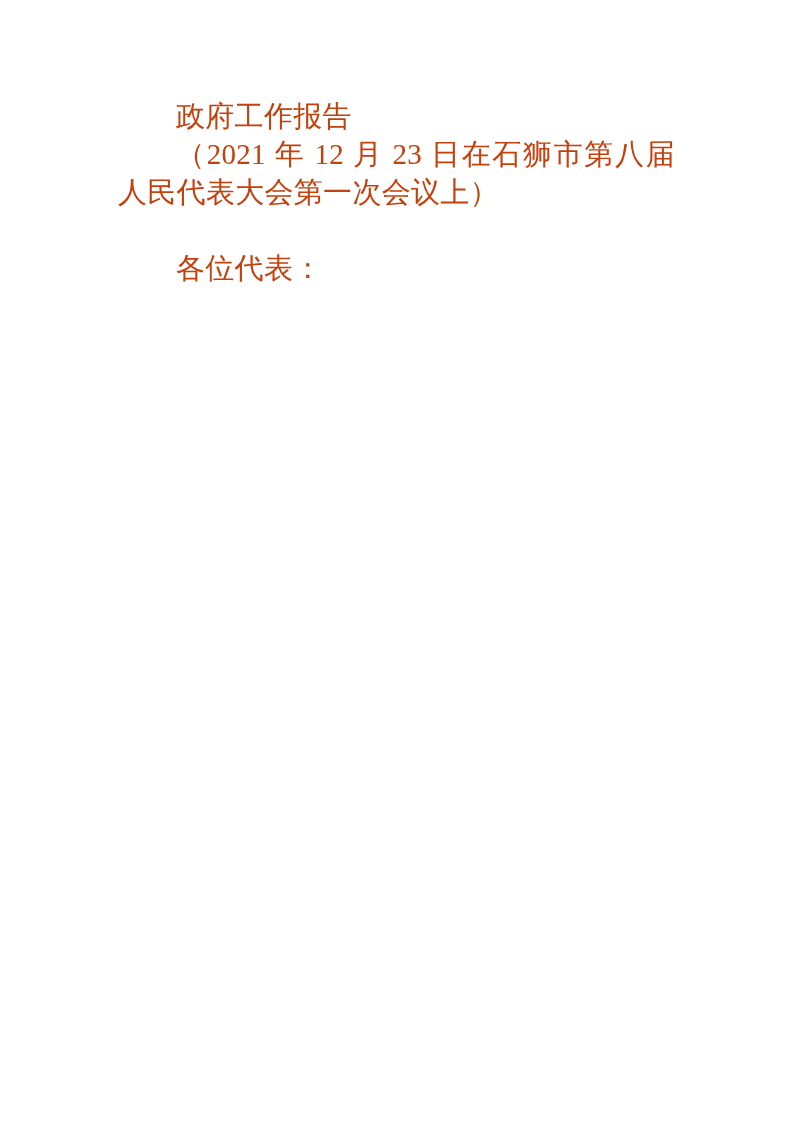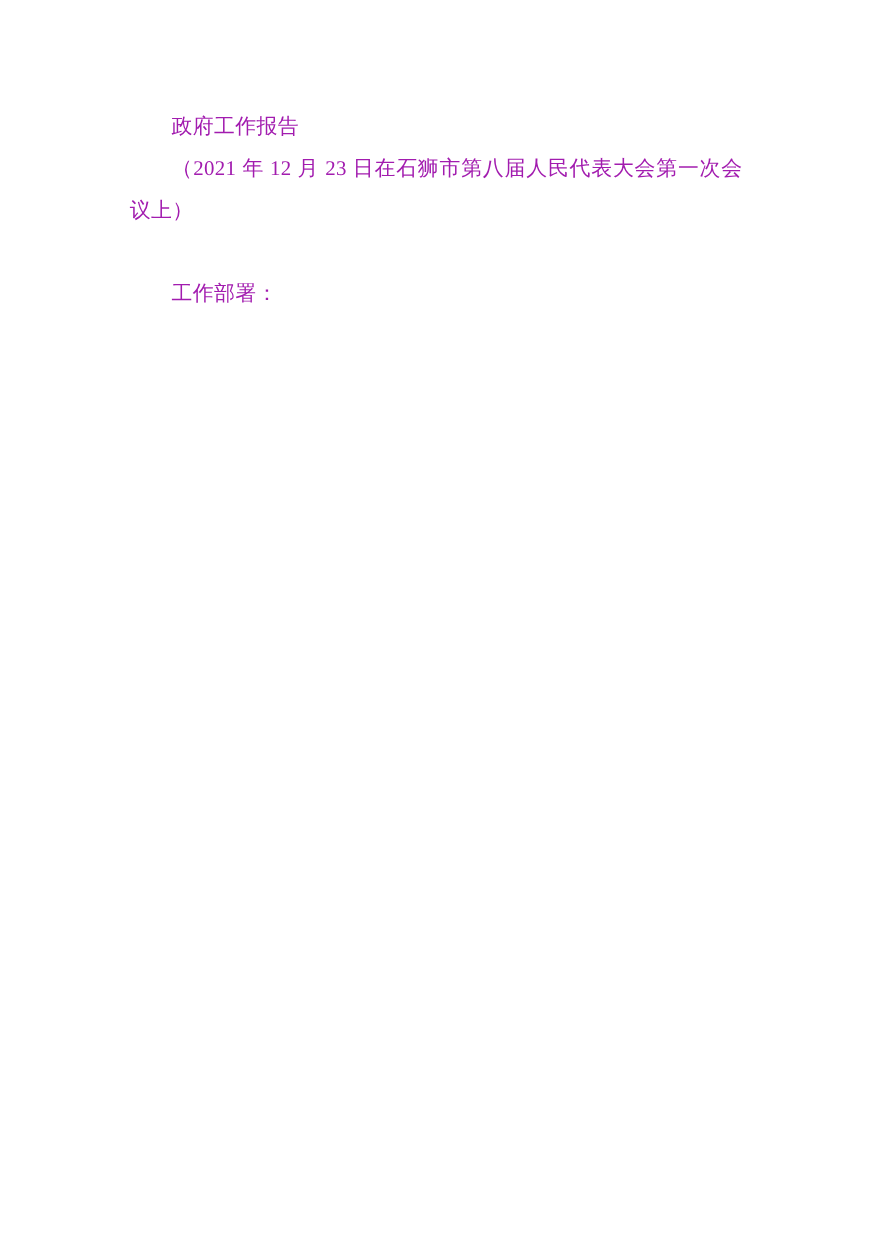--- a/index.html
+++ b/index.html
@@ -13,23 +13,23 @@
     height: 1122px;
     background: #ffffff;
     overflow: hidden;
   }
   .content {
     position: absolute;
     left: 118px;
     top: 97px;
     width: 557px;
     font-family: "Liberation Serif", "DejaVu Serif", serif;
-    font-size: 19px;
+    font-size: 29px;
     line-height: 38px;
-    color: #a21caf;
+    color: #c2410c;
     text-align: justify;
     letter-spacing: 0.3px;
   }
   p.para {
     margin: 0;
     padding: 0;
     text-indent: 2em;
   }
   p.para.blank {
     text-indent: 0;
@@ -40,15 +40,15 @@
   }
 </style>
 </head>
 <body>
 
 <div class="page">
   <div class="content" id="doc-content">
       <p class="para"><span class="run-regular">政府工作报告</span></p>
       <p class="para"><span class="run-regular">（2021 年 12 月 23 日在石狮市第八届人民代表大会第一次会议上）</span></p>
       <p class="para blank"></p>
-      <p class="para"><span class="run-regular">工作部署：</span></p>
+      <p class="para"><span class="run-regular">各位代表：</span></p>
     </div>
 </div>
 
 </body></html>

